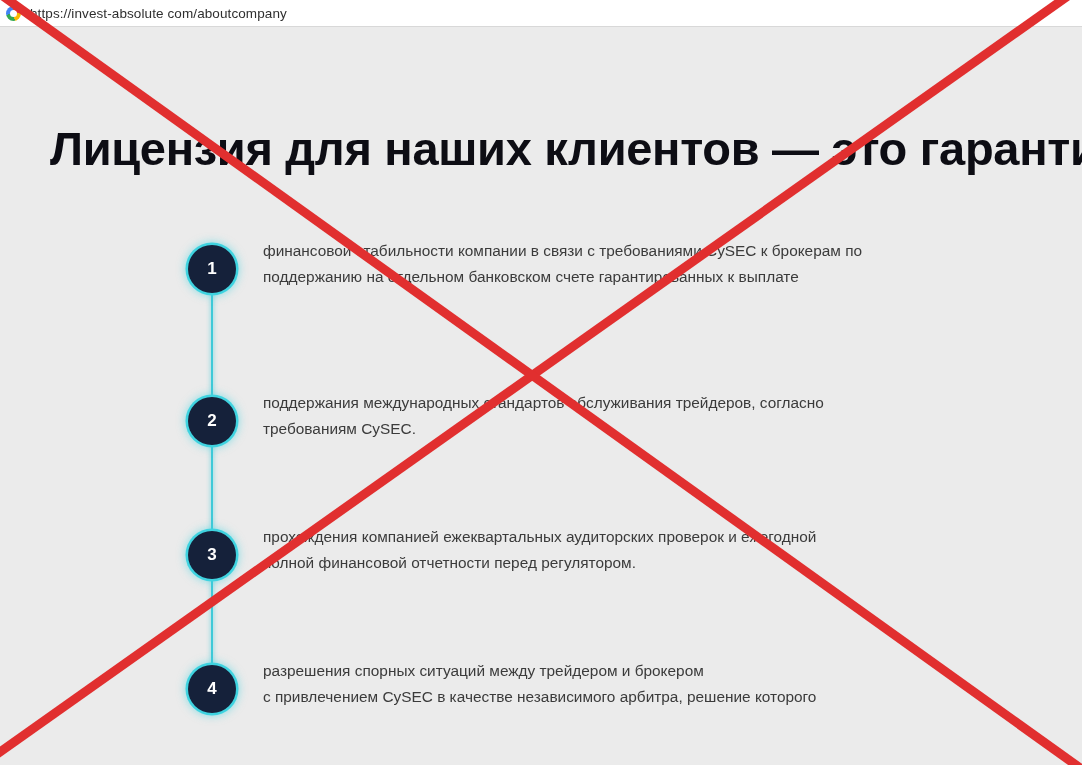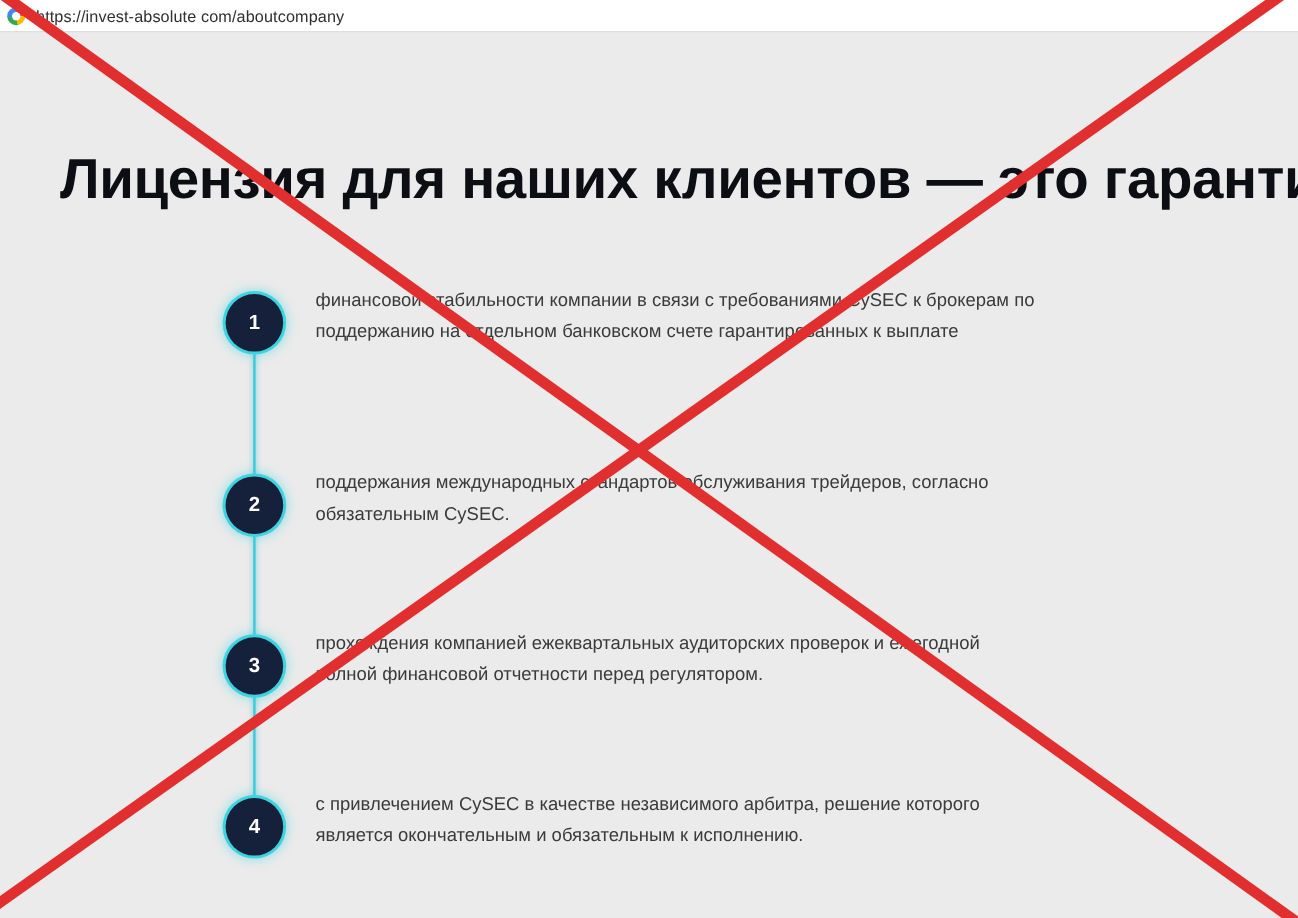--- a/index.html
+++ b/index.html
@@ -182,39 +182,39 @@
           <span class="ln">финансовой стабильности компании в связи с требованиями CySEC к брокерам по</span>
           <span class="ln">поддержанию на отдельном банковском счете гарантированных к выплате</span>
         </div>
       </div>
 
       <div class="tl-item" data-idx="1">
         <div class="connector"></div>
         <div class="badge">2</div>
         <div class="tl-text">
           <span class="ln">поддержания международных стандартов обслуживания трейдеров, согласно</span>
-          <span class="ln">обязательным CySEC.</span>
+          <span class="ln">требованиям CySEC.</span>
         </div>
       </div>
 
       <div class="tl-item" data-idx="2">
         <div class="connector"></div>
         <div class="badge">3</div>
         <div class="tl-text">
           <span class="ln">прохождения компанией ежеквартальных аудиторских проверок и ежегодной</span>
           <span class="ln">полной финансовой отчетности перед регулятором.</span>
         </div>
       </div>
 
       <div class="tl-item" data-idx="3">
 
         <div class="badge">4</div>
         <div class="tl-text">
+          <span class="ln">разрешения спорных ситуаций между трейдером и брокером</span>
           <span class="ln">с привлечением CySEC в качестве независимого арбитра, решение которого</span>
-          <span class="ln">является окончательным и обязательным к исполнению.</span>
         </div>
       </div>
 
     </div>
   </div>
 
   <svg class="x-overlay" viewBox="0 0 1082 765" width="1082" height="765" xmlns="http://www.w3.org/2000/svg">
     <line x1="1082" y1="-14" x2="-14" y2="762" stroke="#e12f2f" stroke-width="9"></line>
     <line x1="0" y1="-6" x2="1094" y2="778" stroke="#e12f2f" stroke-width="9"></line>
   </svg>

